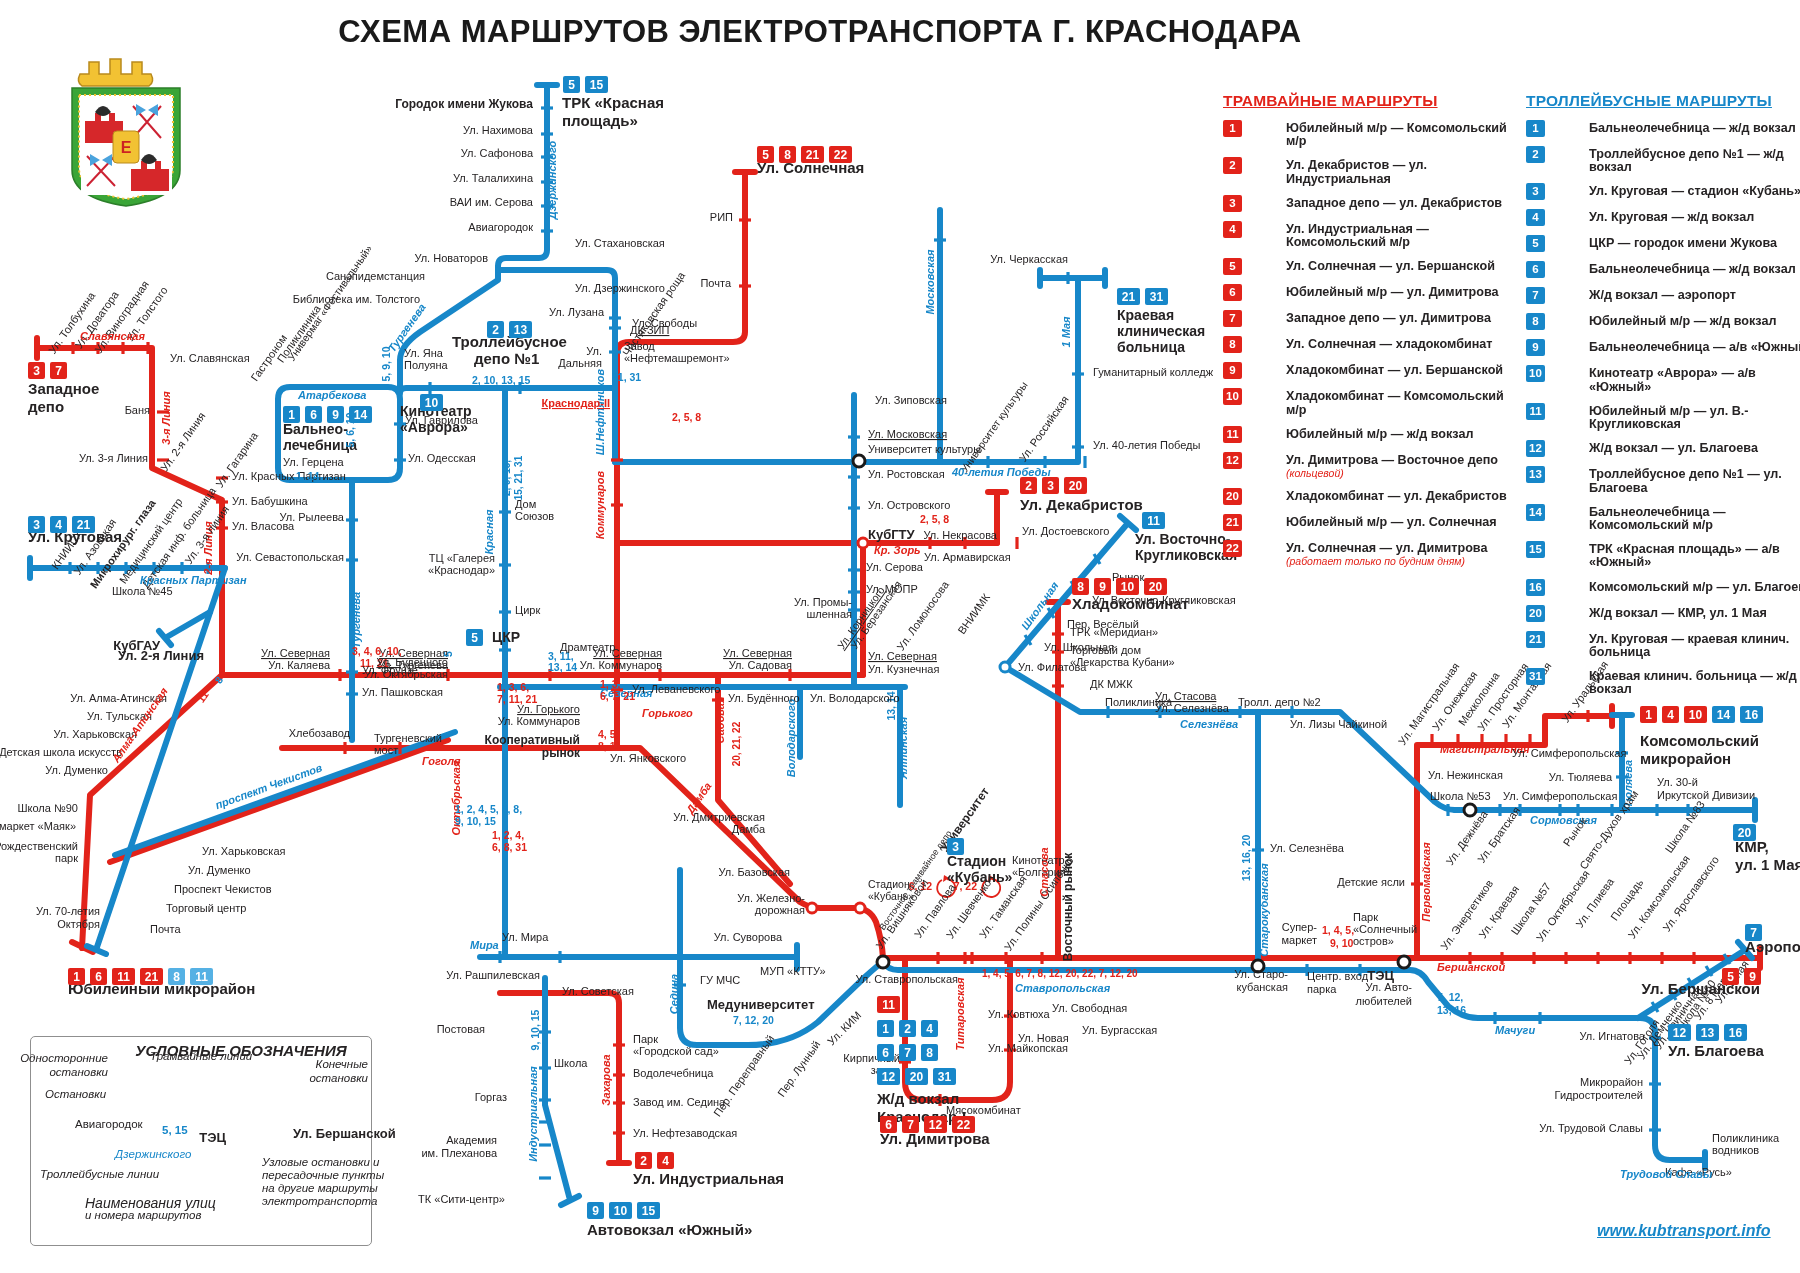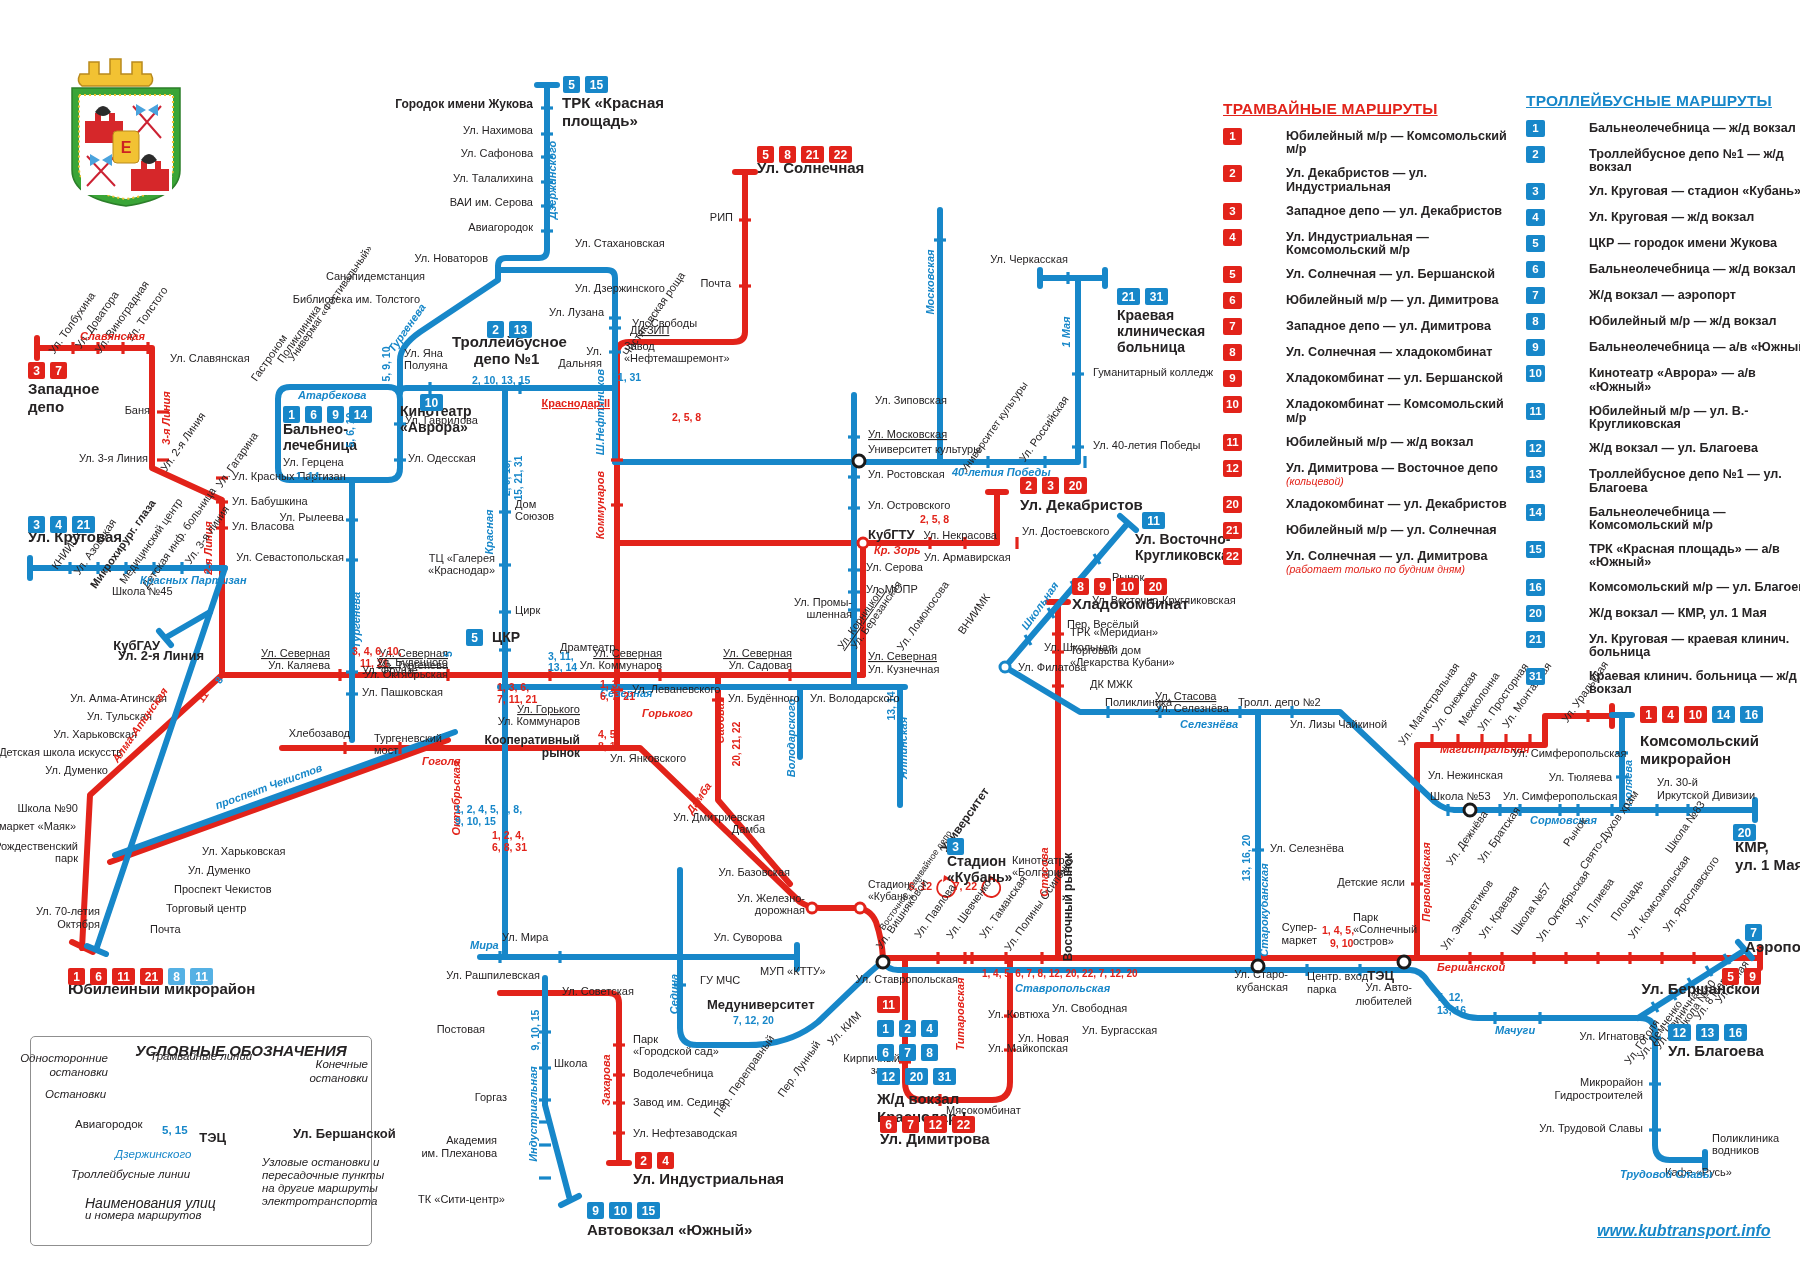--- a/index.html
+++ b/index.html
@@ -779,22 +779,23 @@
         <text x="1707.5" y="1037" font-size="12" text-anchor="middle" fill="#fff" font-weight="bold">13</text>
         <rect x="1724" y="1024" width="23" height="17" rx="2" fill="#1787c9"></rect>
         <text x="1735.5" y="1037" font-size="12" text-anchor="middle" fill="#fff" font-weight="bold">16</text>
         <rect x="287" y="1108" width="17" height="17" rx="2" fill="#e2231a"></rect>
         <text x="295.5" y="1121" font-size="12" text-anchor="middle" fill="#fff" font-weight="bold">5</text>
         <rect x="309" y="1108" width="17" height="17" rx="2" fill="#e2231a"></rect>
         <text x="317.5" y="1121" font-size="12" text-anchor="middle" fill="#fff" font-weight="bold">9</text>
       </g>
 </svg>
 
-
-<div class="routes tram" style="left:1223px;top:92px;margin-top:8px;">
+<div class="title">СХЕМА МАРШРУТОВ ЭЛЕКТРОТРАНСПОРТА Г. КРАСНОДАРА</div>
+
+<div class="routes tram" style="left:1223px;top:92px;">
   <h3>ТРАМВАЙНЫЕ МАРШРУТЫ</h3>
   <div id="tram-list">
         <div class="ritem">
           <span class="rbadge">1</span>
           <span class="rtext">Юбилейный м/р — Комсомольский м/р</span>
         </div>
         <div class="ritem">
           <span class="rbadge">2</span>
           <span class="rtext">Ул. Декабристов — ул. Индустриальная</span>
         </div>
@@ -941,21 +942,21 @@
       <div class="lglabel" style="font-size: 11.5px; font-style: italic; color: rgb(38, 35, 36); top: 1052px; right: 1692px;">Односторонние</div>
       <div class="lglabel" style="font-size: 11.5px; font-style: italic; color: rgb(38, 35, 36); top: 1066px; right: 1692px;">остановки</div>
       <div class="lglabel" style="font-size: 11.5px; font-style: italic; color: rgb(38, 35, 36); top: 1050px; left: 150px; text-align: center;">Трамвайные линии</div>
       <div class="lglabel" style="font-size: 11.5px; font-style: italic; color: rgb(38, 35, 36); top: 1058px; right: 1432px;">Конечные</div>
       <div class="lglabel" style="font-size: 11.5px; font-style: italic; color: rgb(38, 35, 36); top: 1072px; right: 1432px;">остановки</div>
       <div class="lglabel" style="font-size: 11.5px; font-style: italic; color: rgb(38, 35, 36); top: 1088px; left: 45px;">Остановки</div>
       <div class="lglabel" style="font-size: 11.5px; color: rgb(38, 35, 36); top: 1118px; left: 75px;">Авиагородок</div>
       <div class="lglabel" style="font-size: 11.5px; font-weight: bold; color: rgb(23, 135, 201); top: 1124px; left: 162px;">5, 15</div>
       <div class="lglabel" style="font-size: 13px; font-weight: bold; color: rgb(38, 35, 36); top: 1130px; right: 1574px;">ТЭЦ</div>
       <div class="lglabel" style="font-size: 11.5px; font-style: italic; color: rgb(23, 135, 201); top: 1148px; left: 115px;">Дзержинского</div>
-      <div class="lglabel" style="font-size: 11.5px; font-style: italic; color: rgb(38, 35, 36); top: 1168px; left: 40px; margin-left: 31px;">Троллейбусные линии</div>
+      <div class="lglabel" style="font-size: 11.5px; font-style: italic; color: rgb(38, 35, 36); top: 1168px; left: 40px;">Троллейбусные линии</div>
       <div class="lglabel" style="font-size: 14px; font-style: italic; color: rgb(38, 35, 36); top: 1195px; left: 85px;">Наименования улиц</div>
       <div class="lglabel" style="font-size: 11.5px; font-style: italic; color: rgb(38, 35, 36); top: 1209px; left: 85px;">и номера маршрутов</div>
       <div class="lglabel" style="font-size: 11.5px; font-style: italic; color: rgb(38, 35, 36); top: 1156px; left: 262px;">Узловые остановки и</div>
       <div class="lglabel" style="font-size: 11.5px; font-style: italic; color: rgb(38, 35, 36); top: 1169px; left: 262px;">пересадочные пункты</div>
       <div class="lglabel" style="font-size: 11.5px; font-style: italic; color: rgb(38, 35, 36); top: 1182px; left: 262px;">на другие маршруты</div>
       <div class="lglabel" style="font-size: 11.5px; font-style: italic; color: rgb(38, 35, 36); top: 1195px; left: 262px;">электротранспорта</div>
       <div class="lglabel" style="font-size: 13px; font-weight: bold; color: rgb(38, 35, 36); top: 1126px; left: 293px;">Ул. Бершанской</div>
     </div>
 
 <div class="website">www.kubtransport.info</div>

